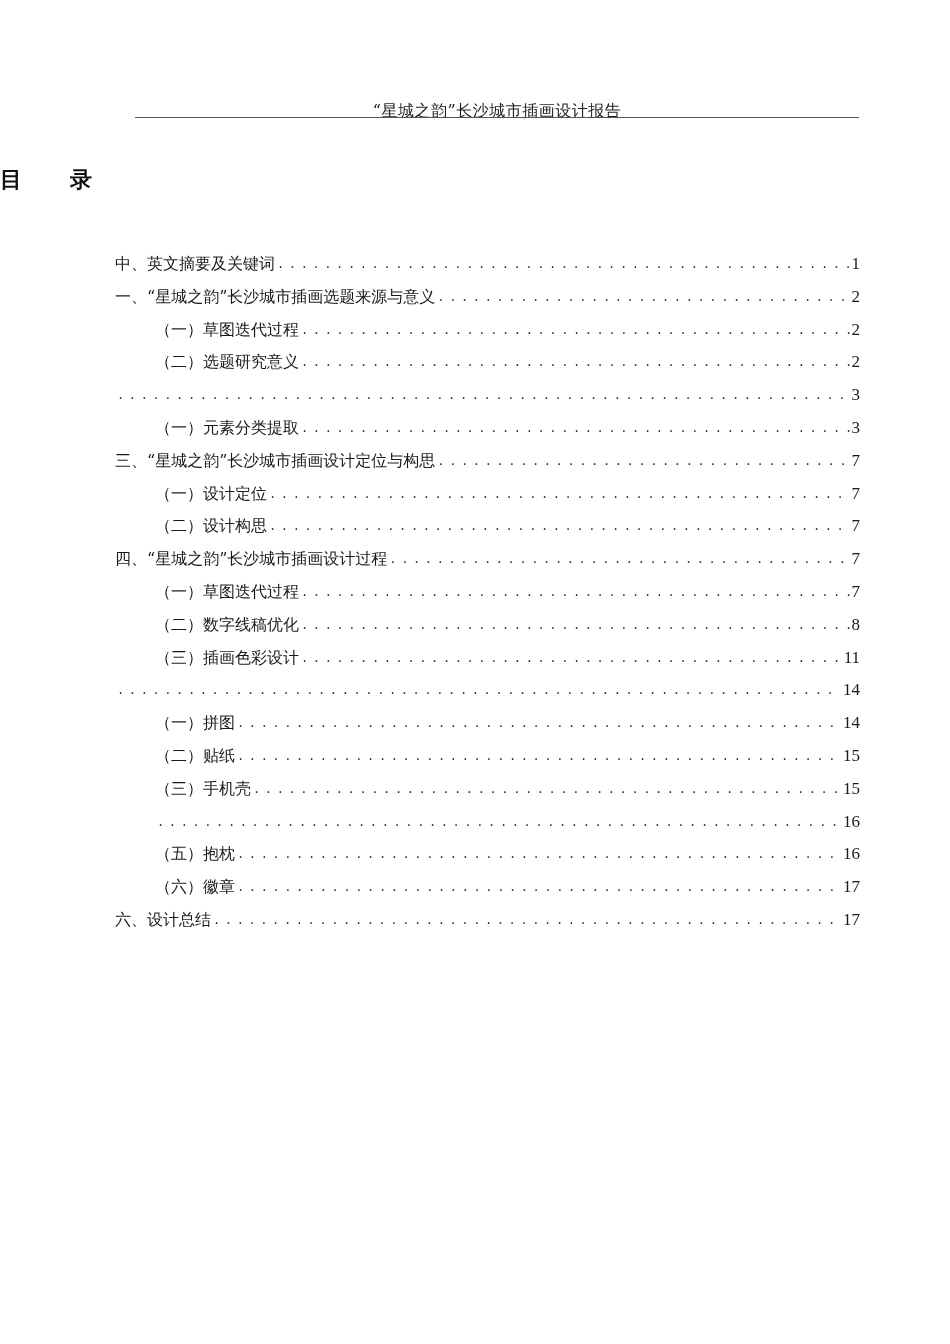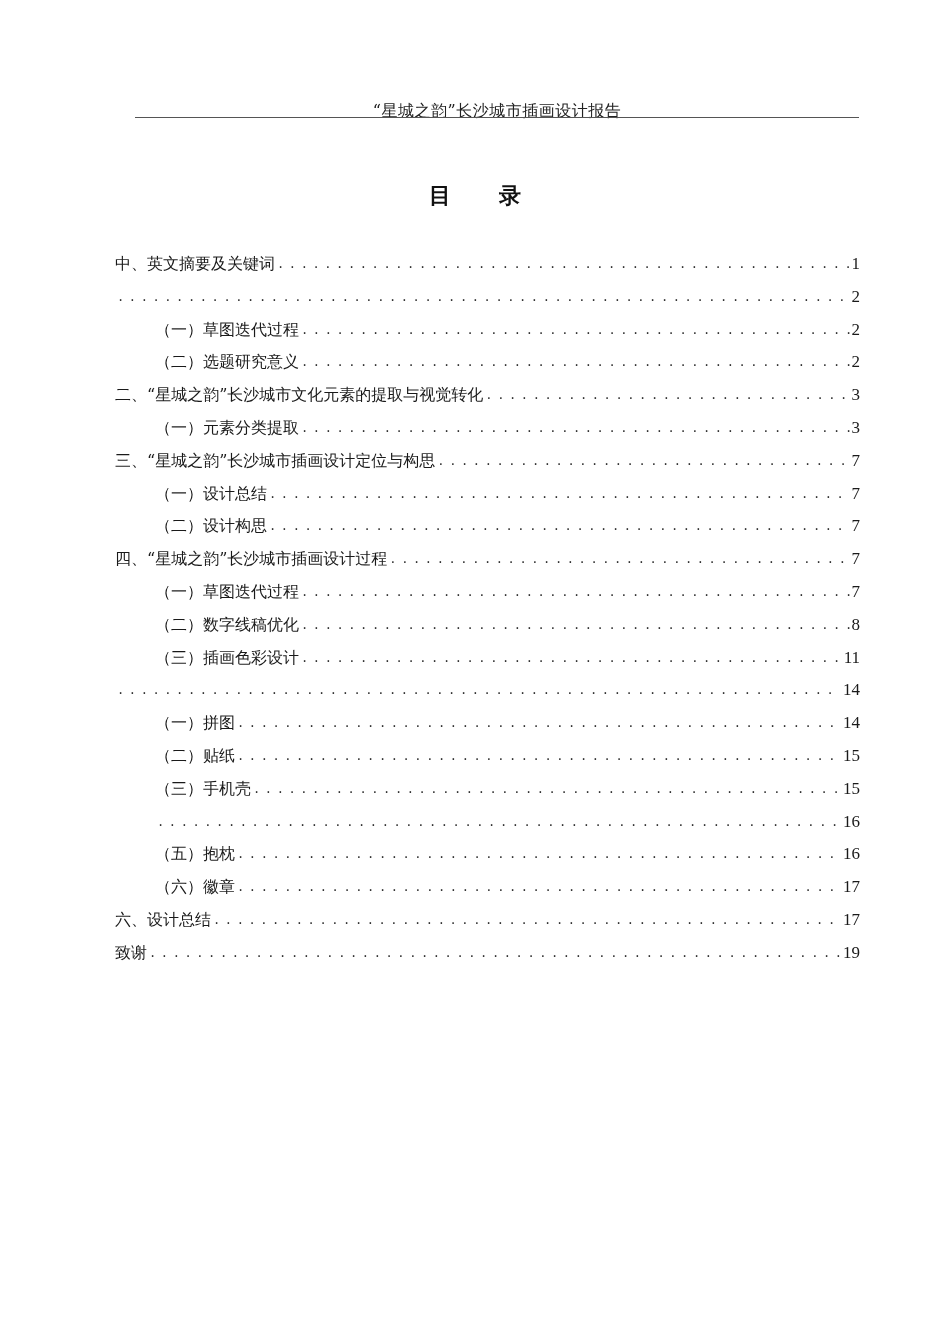--- a/index.html
+++ b/index.html
@@ -31,23 +31,23 @@
       position: absolute;
       left: 135px;
       top: 117px;
       width: 724px;
       height: 0;
       border-top: 1px solid #555;
     }
     .toc-title {
       position: absolute;
       left: 0;
-      top: 180px;
+      top: 164px;
       width: 950px;
-      text-align: center;
+      text-align: left;
       font-family: "DejaVu Sans", "Liberation Sans", sans-serif;
       font-weight: bold;
       font-size: 22px;
       line-height: 32px;
       color: #111;
     }
     .toc-title span + span {
       margin-left: 48px;
     }
     .toc-list {
@@ -103,50 +103,50 @@
   <span>目</span><span>录</span>
 </div>
 
 <ul class="toc-list">
   <li class="toc-entry level-1">
       <span class="label">中、英文摘要及关键词</span>
       <span class="leader"></span>
       <span class="page">1</span>
     </li>
   <li class="toc-entry level-1">
+      <span class="label">一、“星城之韵”长沙城市插画选题来源与意义</span>
       <span class="leader"></span>
       <span class="page">2</span>
     </li>
   <li class="toc-entry level-2">
       <span class="label">（一）草图迭代过程</span>
       <span class="leader"></span>
       <span class="page">2</span>
     </li>
   <li class="toc-entry level-2">
       <span class="label">（二）选题研究意义</span>
       <span class="leader"></span>
       <span class="page">2</span>
     </li>
   <li class="toc-entry level-1">
-      <span class="label">二、“星城之韵”长沙城市文化元素的提取与视觉转化</span>
       <span class="leader"></span>
       <span class="page">3</span>
     </li>
   <li class="toc-entry level-2">
       <span class="label">（一）元素分类提取</span>
       <span class="leader"></span>
       <span class="page">3</span>
     </li>
   <li class="toc-entry level-1">
       <span class="label">三、“星城之韵”长沙城市插画设计定位与构思</span>
       <span class="leader"></span>
       <span class="page">7</span>
     </li>
   <li class="toc-entry level-2">
-      <span class="label">（一）设计总结</span>
+      <span class="label">（一）设计定位</span>
       <span class="leader"></span>
       <span class="page">7</span>
     </li>
   <li class="toc-entry level-2">
       <span class="label">（二）设计构思</span>
       <span class="leader"></span>
       <span class="page">7</span>
     </li>
   <li class="toc-entry level-1">
       <span class="label">四、“星城之韵”长沙城市插画设计过程</span>
@@ -199,18 +199,13 @@
   <li class="toc-entry level-2">
       <span class="label">（六）徽章</span>
       <span class="leader"></span>
       <span class="page">17</span>
     </li>
   <li class="toc-entry level-1">
       <span class="label">六、设计总结</span>
       <span class="leader"></span>
       <span class="page">17</span>
     </li>
-  <li class="toc-entry level-1">
-      <span class="label">致谢</span>
-      <span class="leader"></span>
-      <span class="page">19</span>
-    </li>
 </ul>
 
 </body></html>

